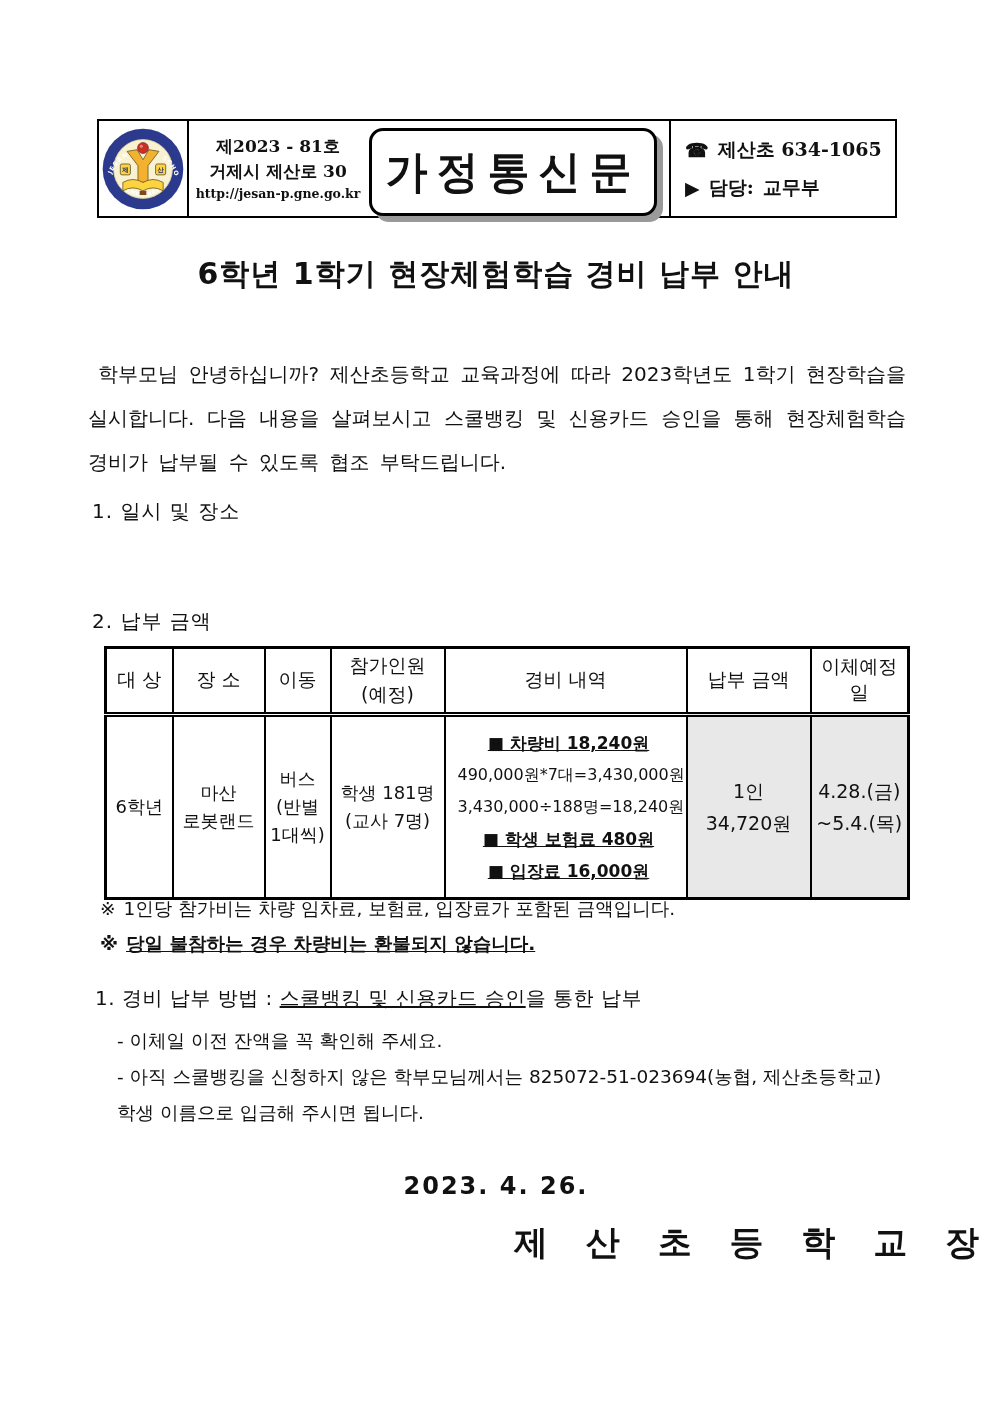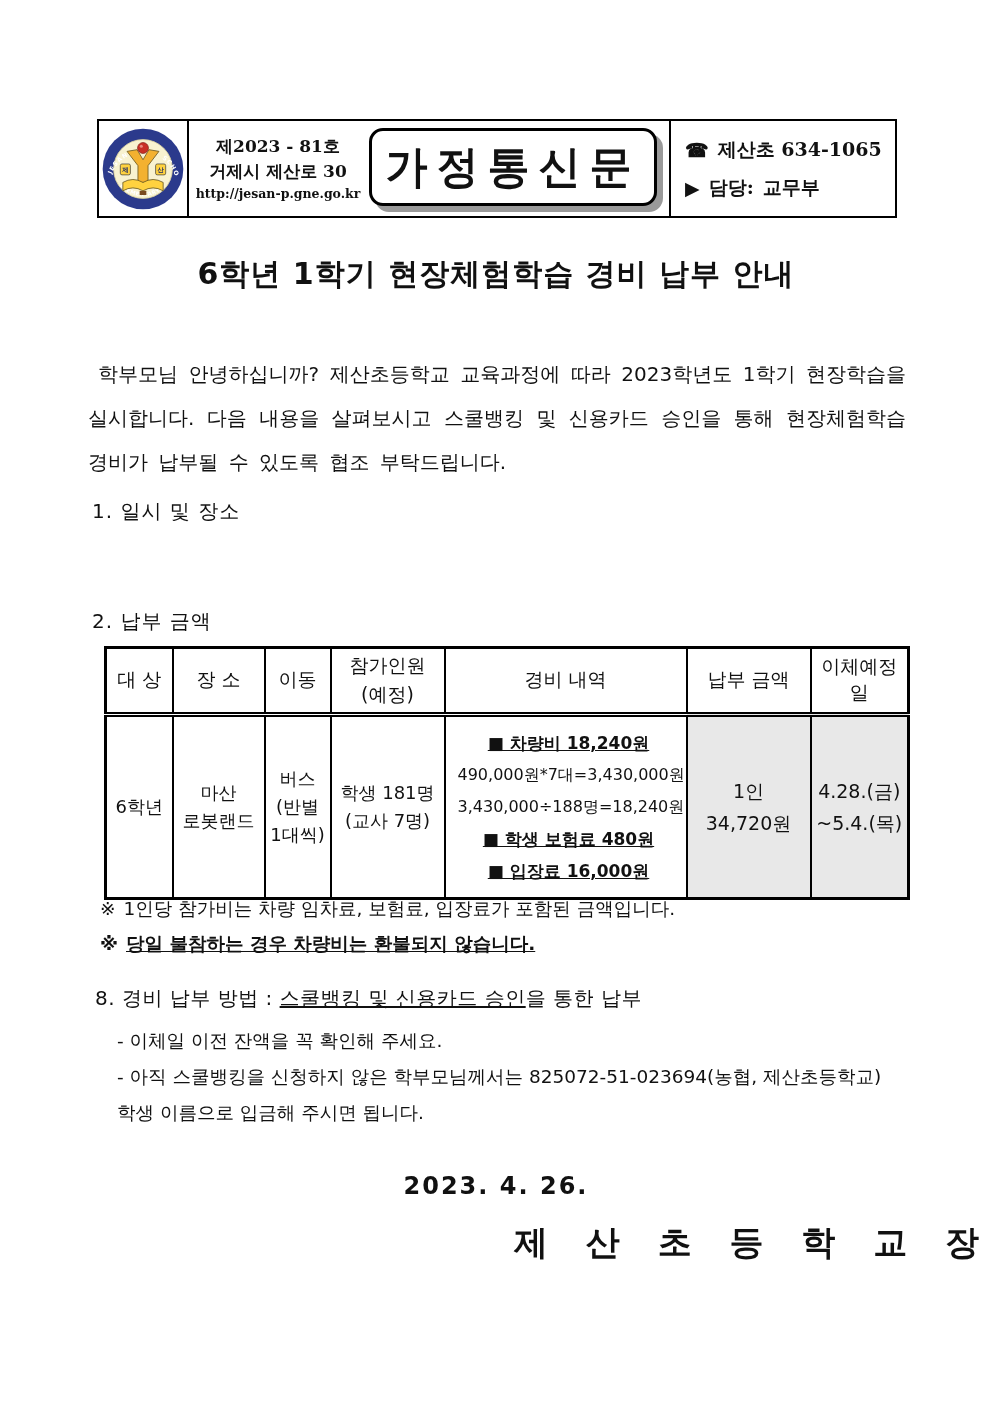--- a/index.html
+++ b/index.html
@@ -10,21 +10,21 @@
   .header-box{position:absolute;left:97px;top:119px;width:800px;height:99px;
               border:2px solid #000;box-sizing:border-box;display:flex;background:#fff;}
   .logo-cell{width:90px;border-right:2px solid #000;display:flex;align-items:center;
              justify-content:center;box-sizing:border-box;}
   .doc-cell{width:482px;border-right:2px solid #000;box-sizing:border-box;display:flex;
             align-items:center;position:relative;}
   .doc-info{width:178px;text-align:center;font-family:"DejaVu Serif",serif;font-weight:bold;
             line-height:1.5;}
   .doc-info .ln1,.doc-info .ln2{font-size:17px;}
   .doc-info .ln3{font-size:12.5px;letter-spacing:0;}
-  .title-box{position:absolute;left:180px;top:7px;width:288px;height:78px;background:#fff;
+  .title-box{position:absolute;left:180px;top:7px;width:288px;height:88px;background:#fff;
              border:3px solid #000;border-radius:14px;box-shadow:6px 6px 0 #9a9a9a;
              display:flex;align-items:center;justify-content:center;box-sizing:border-box;}
   .title-box .t{font-family:"DejaVu Serif",serif;font-weight:bold;font-size:42px;
                 letter-spacing:9px;transform:scaleY(1.05);white-space:nowrap;}
   .contact-cell{flex:1;display:flex;flex-direction:column;justify-content:center;
                 padding-left:14px;gap:12px;font-family:"DejaVu Serif",serif;font-weight:bold;
                 font-size:19px;}
   .contact-cell .row{display:flex;align-items:center;gap:9px;white-space:nowrap;}
   .glyph{font-size:19px;}
 
@@ -199,21 +199,21 @@
   </table>
 
   <div class="note note1">
     <span class="marker">※</span><span class="n-text">1인당 참가비는 차량 임차료, 보험료, 입장료가 포함된 금액입니다.</span>
   </div>
   <div class="note note2">
     <span class="marker">※</span><span class="n-text">당일 불참하는 경우 차량비는 환불되지 않습니다.</span>
   </div>
 
   <div class="s3-head">
-    <span>8. 경비 납부 방법 : </span><span class="u">스쿨뱅킹 및 신용카드 승인</span><span>을 통한 납부</span>
+    <span>1. 경비 납부 방법 : </span><span class="u">스쿨뱅킹 및 신용카드 승인</span><span>을 통한 납부</span>
   </div>
   <div class="s3-item s3-item1">- 이체일 이전 잔액을 꼭 확인해 주세요.</div>
   <div class="s3-item s3-item2">- 아직 스쿨뱅킹을 신청하지 않은 학부모님께서는 825072-51-023694(농협, 제산초등학교)
 학생 이름으로 입금해 주시면 됩니다.</div>
 
   <div class="date-line">2023. 4. 26.</div>
   <div class="signer">제 산 초 등 학 교 장</div>
 
 </div>
 

